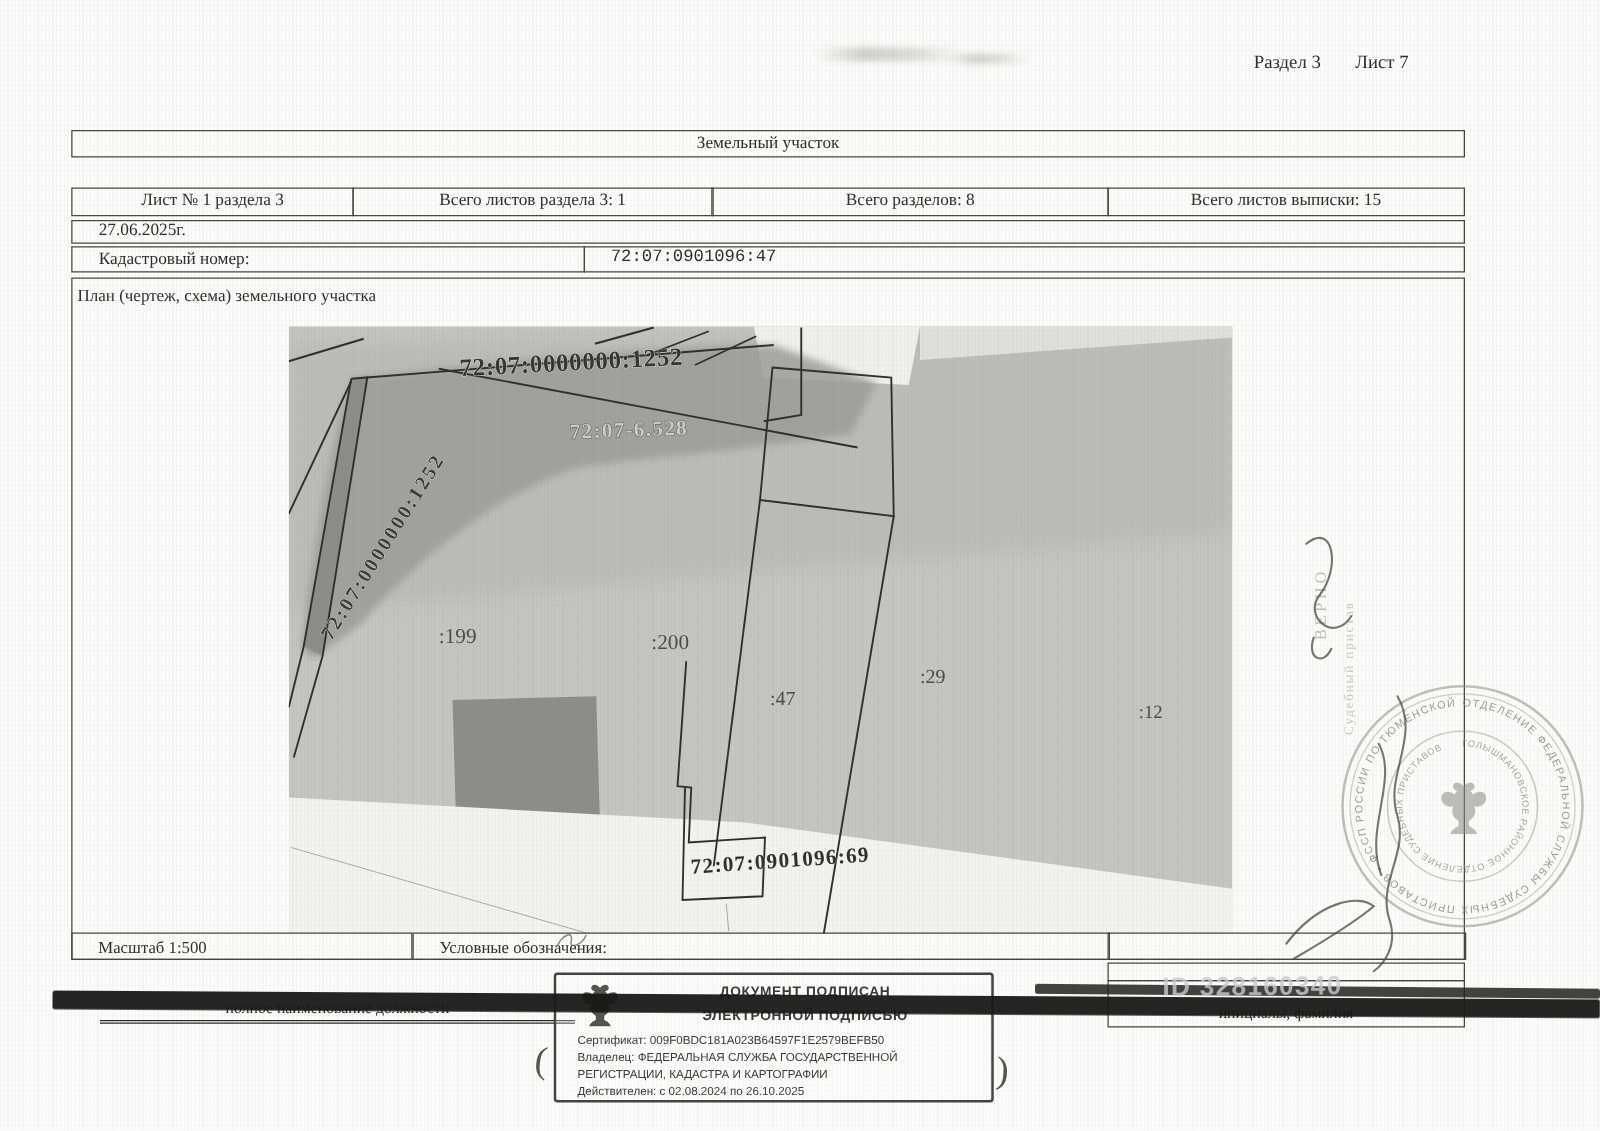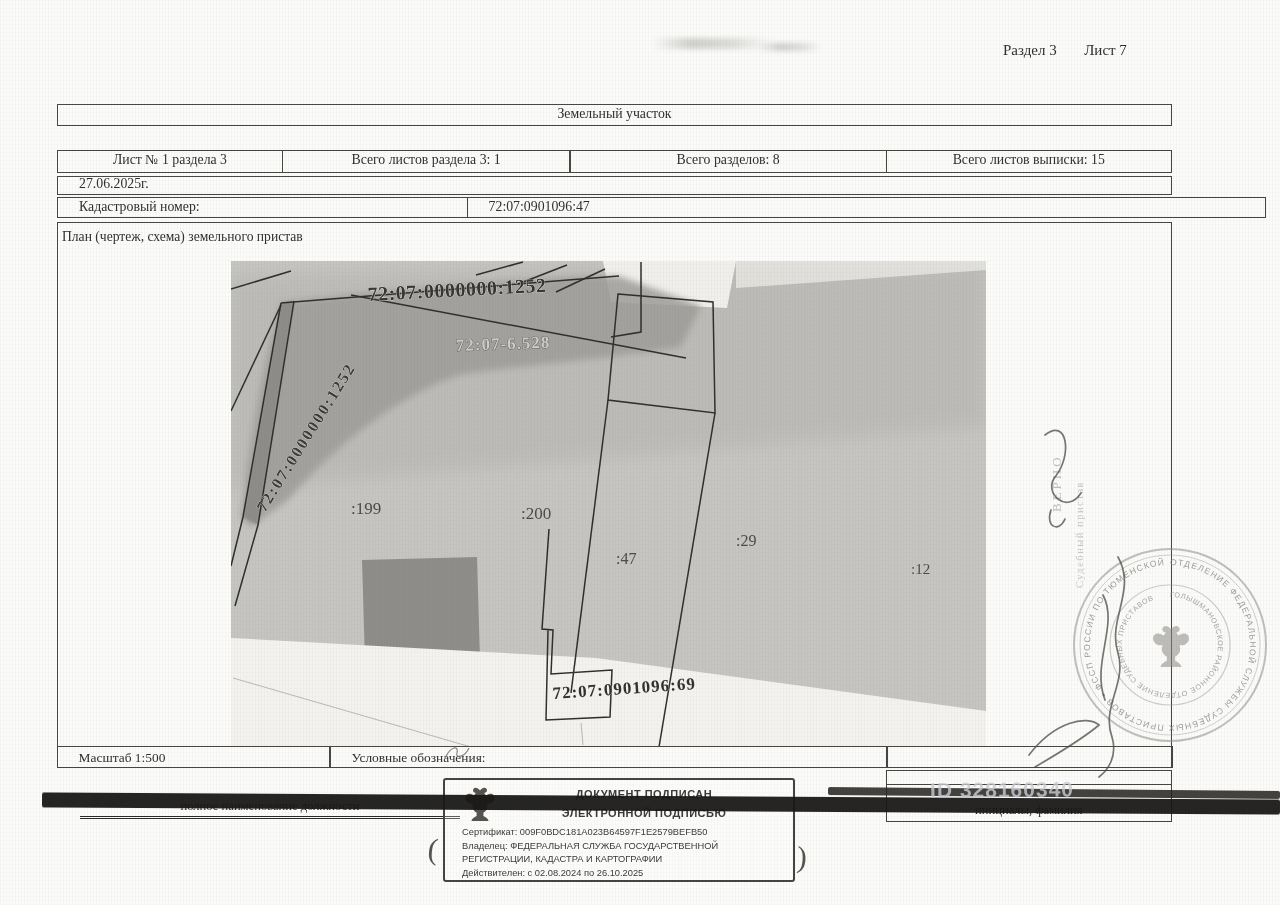--- a/index.html
+++ b/index.html
@@ -51,26 +51,26 @@
       <span>Всего листов выписки: 15</span>
     </div>
 
   <div class="cell lft" style="left:57px;top:176px;width:1115px;height:19px;">
       <span>27.06.2025г.</span>
     </div>
 
   <div class="cell lft" style="left:57px;top:197px;width:411px;height:21px;">
       <span>Кадастровый номер:</span>
     </div>
-  <div class="cell lft" style="left:466.6px;top:197px;width:799px;height:21px;">
+  <div class="cell lft" style="left:466.6px;top:197px;width:705px;height:21px;font-family:Liberation Mono, monospace;">
       <span>72:07:0901096:47</span>
     </div>
 
   <div class="cell" style="left:57px;top:222px;width:1115px;height:546px;">
-    <div class="abs" style="left:4px;top:5px;font-size:13.6px;">План (чертеж, схема) земельного пристав</div>
+    <div class="abs" style="left:4px;top:5px;font-size:13.6px;">План (чертеж, схема) земельного участка</div>
 
     <svg class="abs" style="left:173px;top:38px;" width="755" height="486" viewBox="0 0 755 486" role="img">
       <rect x="0" y="0" width="755" height="486" fill="#c6c5c1"></rect>
       <polygon points="0,15 755,0 755,165 0,228" fill="#b2b1ad" opacity=".45" style="filter:blur(7px);"></polygon>
 
       <polygon points="372,0 505,0 496,47 380,41" fill="#f1f0ed"></polygon>
       <polygon points="505,0 755,0 755,9 505,27" fill="#e7e6e2" opacity=".85"></polygon>
 
       <path d="M50,42 C160,28 300,16 388,15 L470,45 L450,86 C350,101 265,107 228,114 C170,133 105,183 58,238 L20,266 L10,257 C18,190 32,100 50,42 Z" fill="#9e9d99" opacity=".85" style="filter:blur(3px);"></path>
       <polygon points="50,42 63,40 27,264 12,256" fill="#8b8a86" opacity=".9" style="filter:blur(1px);"></polygon>

